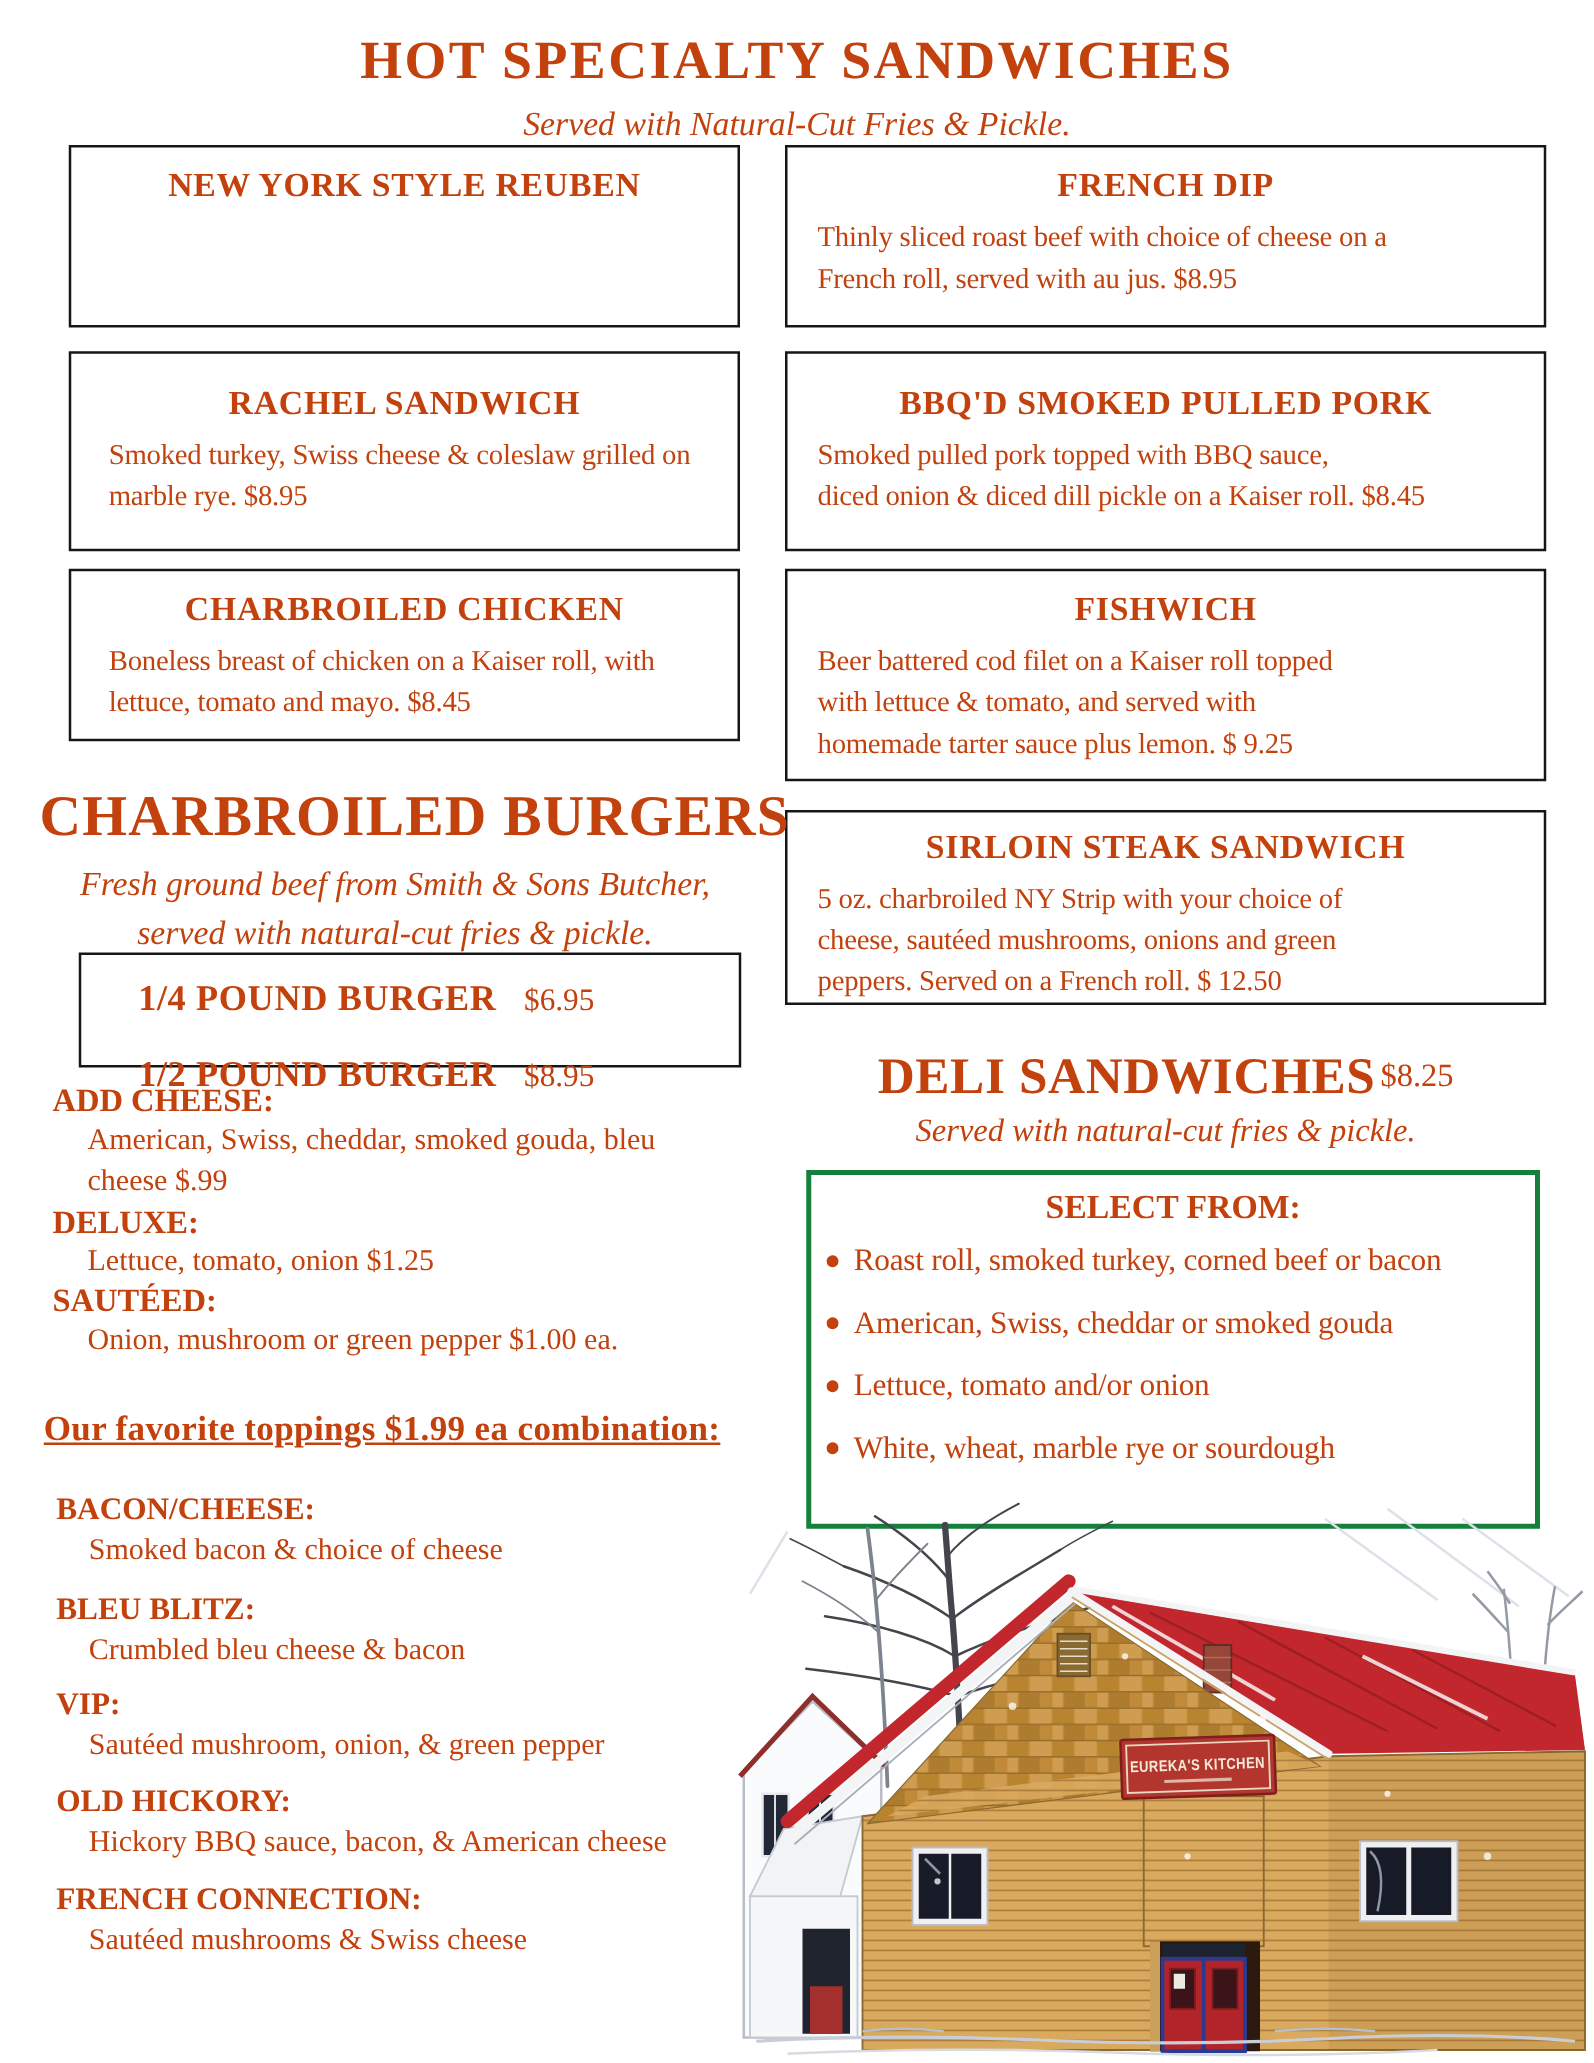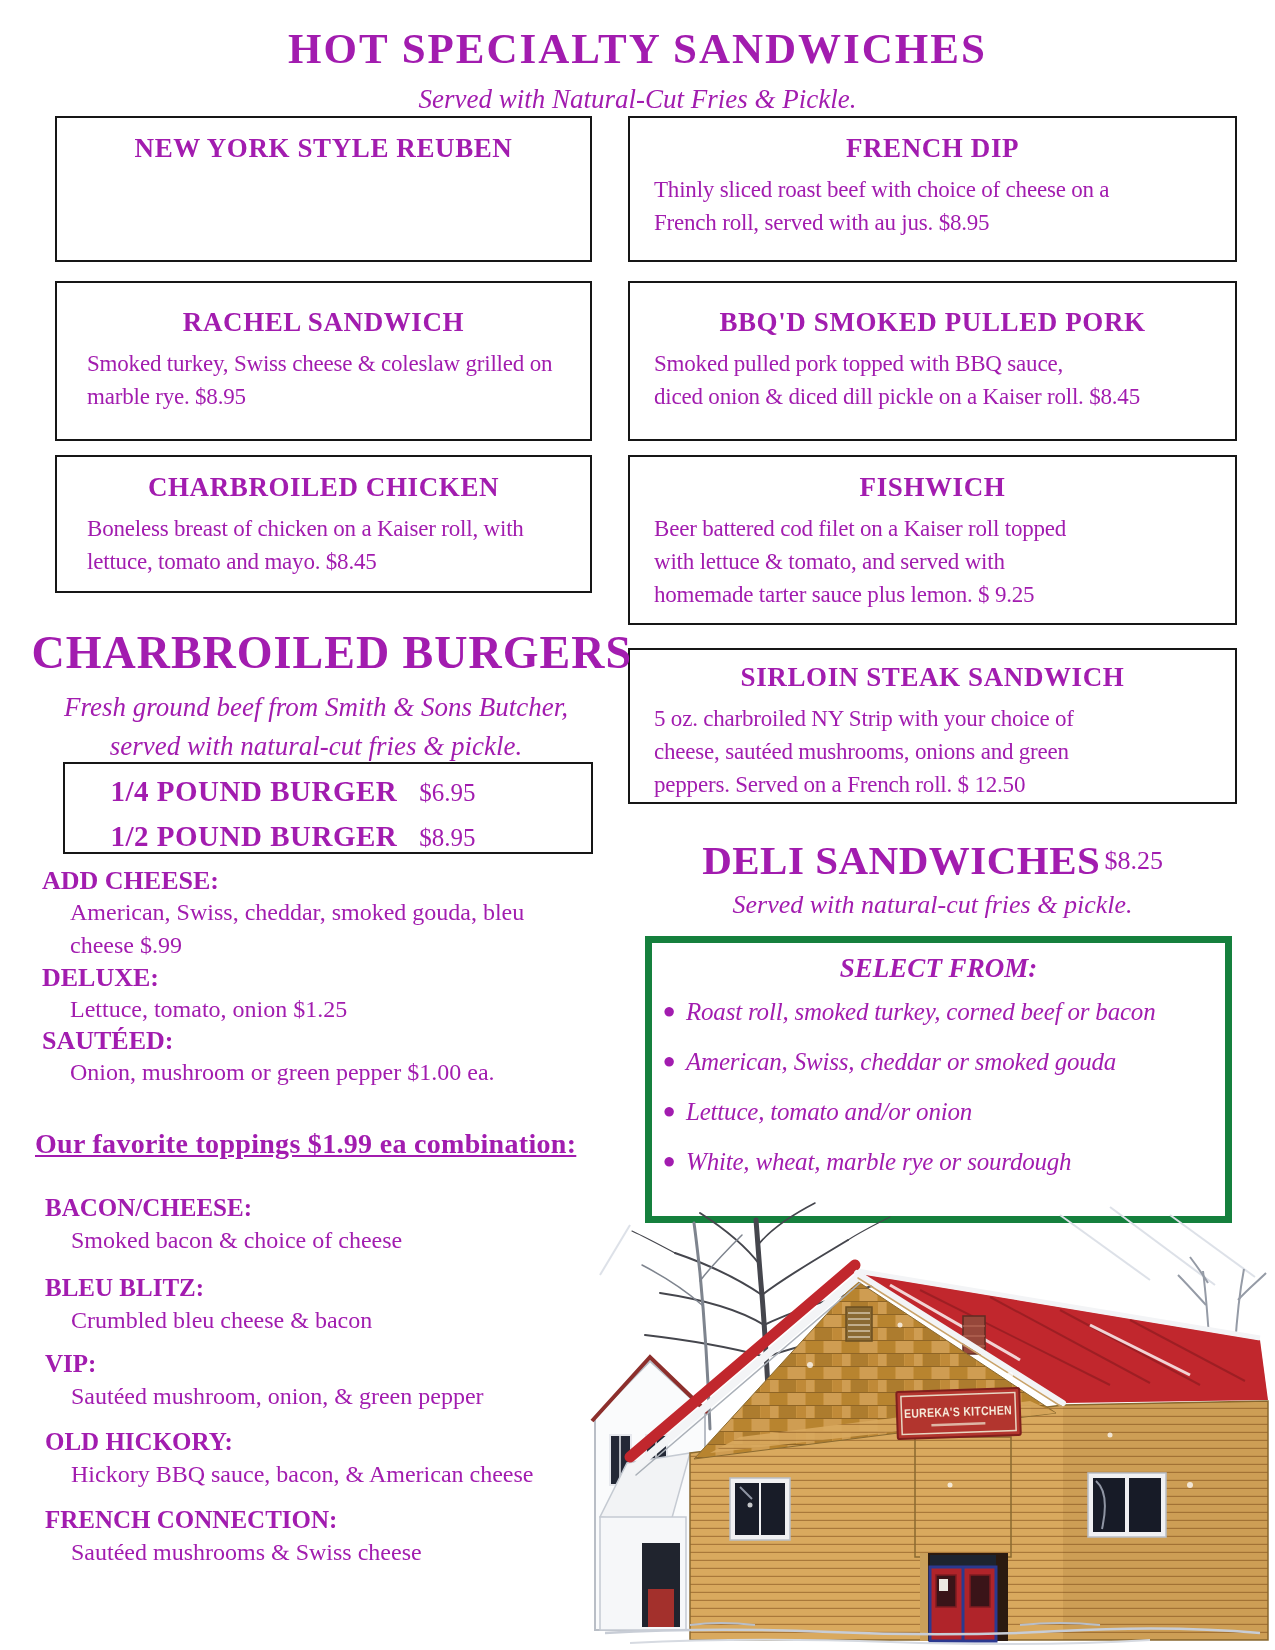--- a/index.html
+++ b/index.html
@@ -1,18 +1,18 @@
 <!DOCTYPE html>
 <html><head>
 <meta charset="utf-8">
 <style>
   html,body { margin:0; padding:0; background:#ffffff; }
   .page {
     position:relative; width:1275px; height:1650px; background:#ffffff;
-    font-family:"Liberation Serif","DejaVu Serif",serif; color:#a21caf; overflow:hidden;
+    font-family:"Liberation Serif","DejaVu Serif",serif; color:#c2410c; overflow:hidden;
   }
   .prewrap { white-space:pre-line; }
 
   .page-title {
     position:absolute; left:0; top:24px; width:100%;
     font-size:43px; font-weight:700; letter-spacing:2px; text-align:center;
   }
   .page-subtitle {
     position:absolute; left:0; top:84px; width:100%;
     font-size:27px; font-style:italic; text-align:center;
@@ -38,21 +38,21 @@
   }
   .burgers-subtitle {
     position:absolute; left:0; top:688px; width:632px; text-align:center;
     font-size:27px; font-style:italic; line-height:39px;
   }
   .burger-price-box {
     position:absolute; left:63px; top:762px; width:530px; height:92px;
     border:2.5px solid #161616; box-sizing:border-box; padding-top:7px; padding-right:70px;
     text-align:center;
   }
-  .burger-row { line-height:40px; }
+  .burger-row { line-height:56px; }
   .burger-label { font-size:29px; font-weight:700; letter-spacing:0.5px; }
   .burger-price { font-size:25px; margin-left:18px; }
 
   .addon { position:absolute; left:42px; width:540px; }
   .addon-label { font-size:26px; font-weight:700; }
   .addon-desc { font-size:24px; line-height:33px; margin-left:28px; }
 
   .favorites-heading {
     position:absolute; left:35px; top:1128px; width:600px;
     font-size:28px; font-weight:700; text-decoration:underline; letter-spacing:0.3px;
@@ -65,21 +65,21 @@
     position:absolute; left:628px; top:836px; width:609px; text-align:center;
   }
   .deli-heading { font-size:41px; font-weight:700; letter-spacing:0.5px; }
   .deli-price { font-size:26px; position:relative; top:-5px; }
   .deli-subtitle {
     position:absolute; left:628px; top:890px; width:609px; text-align:center;
     font-size:26px; font-style:italic;
   }
   .select-box {
     position:absolute; left:645px; top:936px; width:587px; height:287px;
-    border:7px solid #15803d; box-sizing:border-box; padding-top:10px;font-style:italic;
+    border:4px solid #15803d; box-sizing:border-box; padding-top:10px;
   }
   .select-heading { text-align:center; font-size:27px; font-weight:700; margin-bottom:14px; }
   .select-option { display:flex; font-size:25px; margin-bottom:22px; letter-spacing:-0.2px; }
   .select-option .dot { width:34px; text-align:center; flex:0 0 34px; font-size:22px; }
   .select-option .opt-text { flex:1; padding-right:6px; }
 
   .building-art { position:absolute; left:590px; top:1185px; width:685px; height:465px; }
 </style>
 </head>
 <body>

